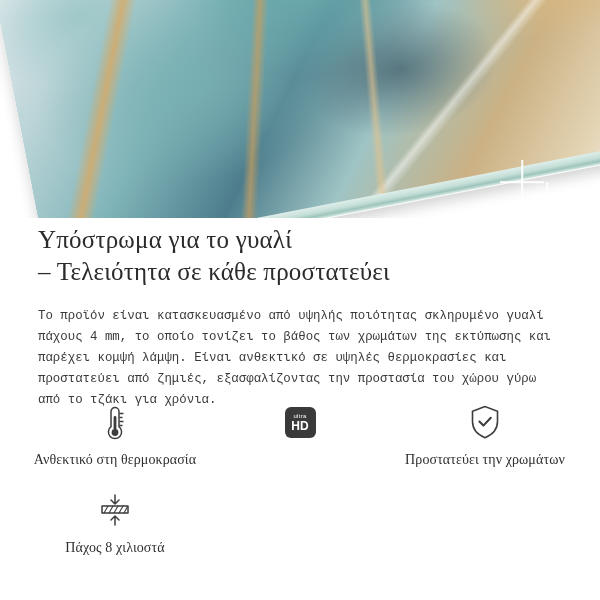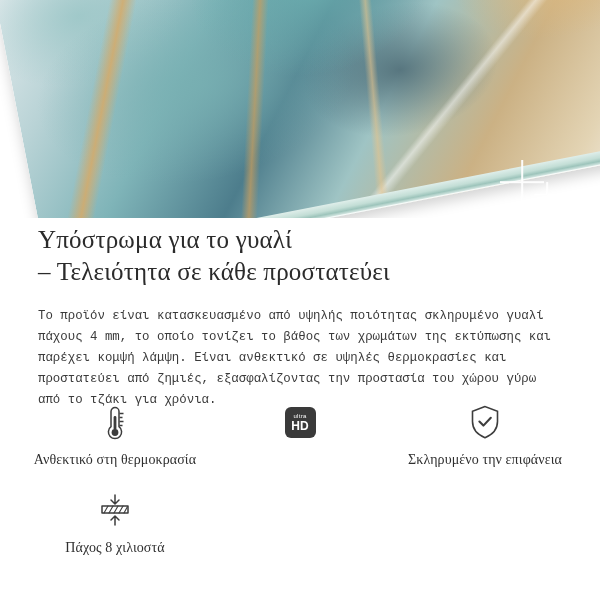--- a/index.html
+++ b/index.html
@@ -240,21 +240,21 @@
         </div>
       </div>
 
       <div class="feature">
         <div class="feature-icon">
           <svg width="36" height="40" viewBox="0 0 36 40" fill="none" stroke="#3d3d3d" stroke-width="1.6">
             <path d="M18 4.5 5.5 9.2v10.4c0 7.6 5.2 13.2 12.5 16.1 7.3-2.9 12.5-8.5 12.5-16.1V9.2L18 4.5z"></path>
             <path d="m12.4 19.6 4 4 7.4-7.8" stroke-width="2.1" stroke-linecap="round" stroke-linejoin="round"></path>
           </svg>
         </div>
-        <div class="feature-label">Σκληρυμένο την επιφάνεια</div>
+        <div class="feature-label">Προστατεύει την χρωμάτων</div>
       </div>
 
     </div>
 
     <div class="feature-row second">
 
 
 
       <div class="feature">
         <div class="feature-icon">

